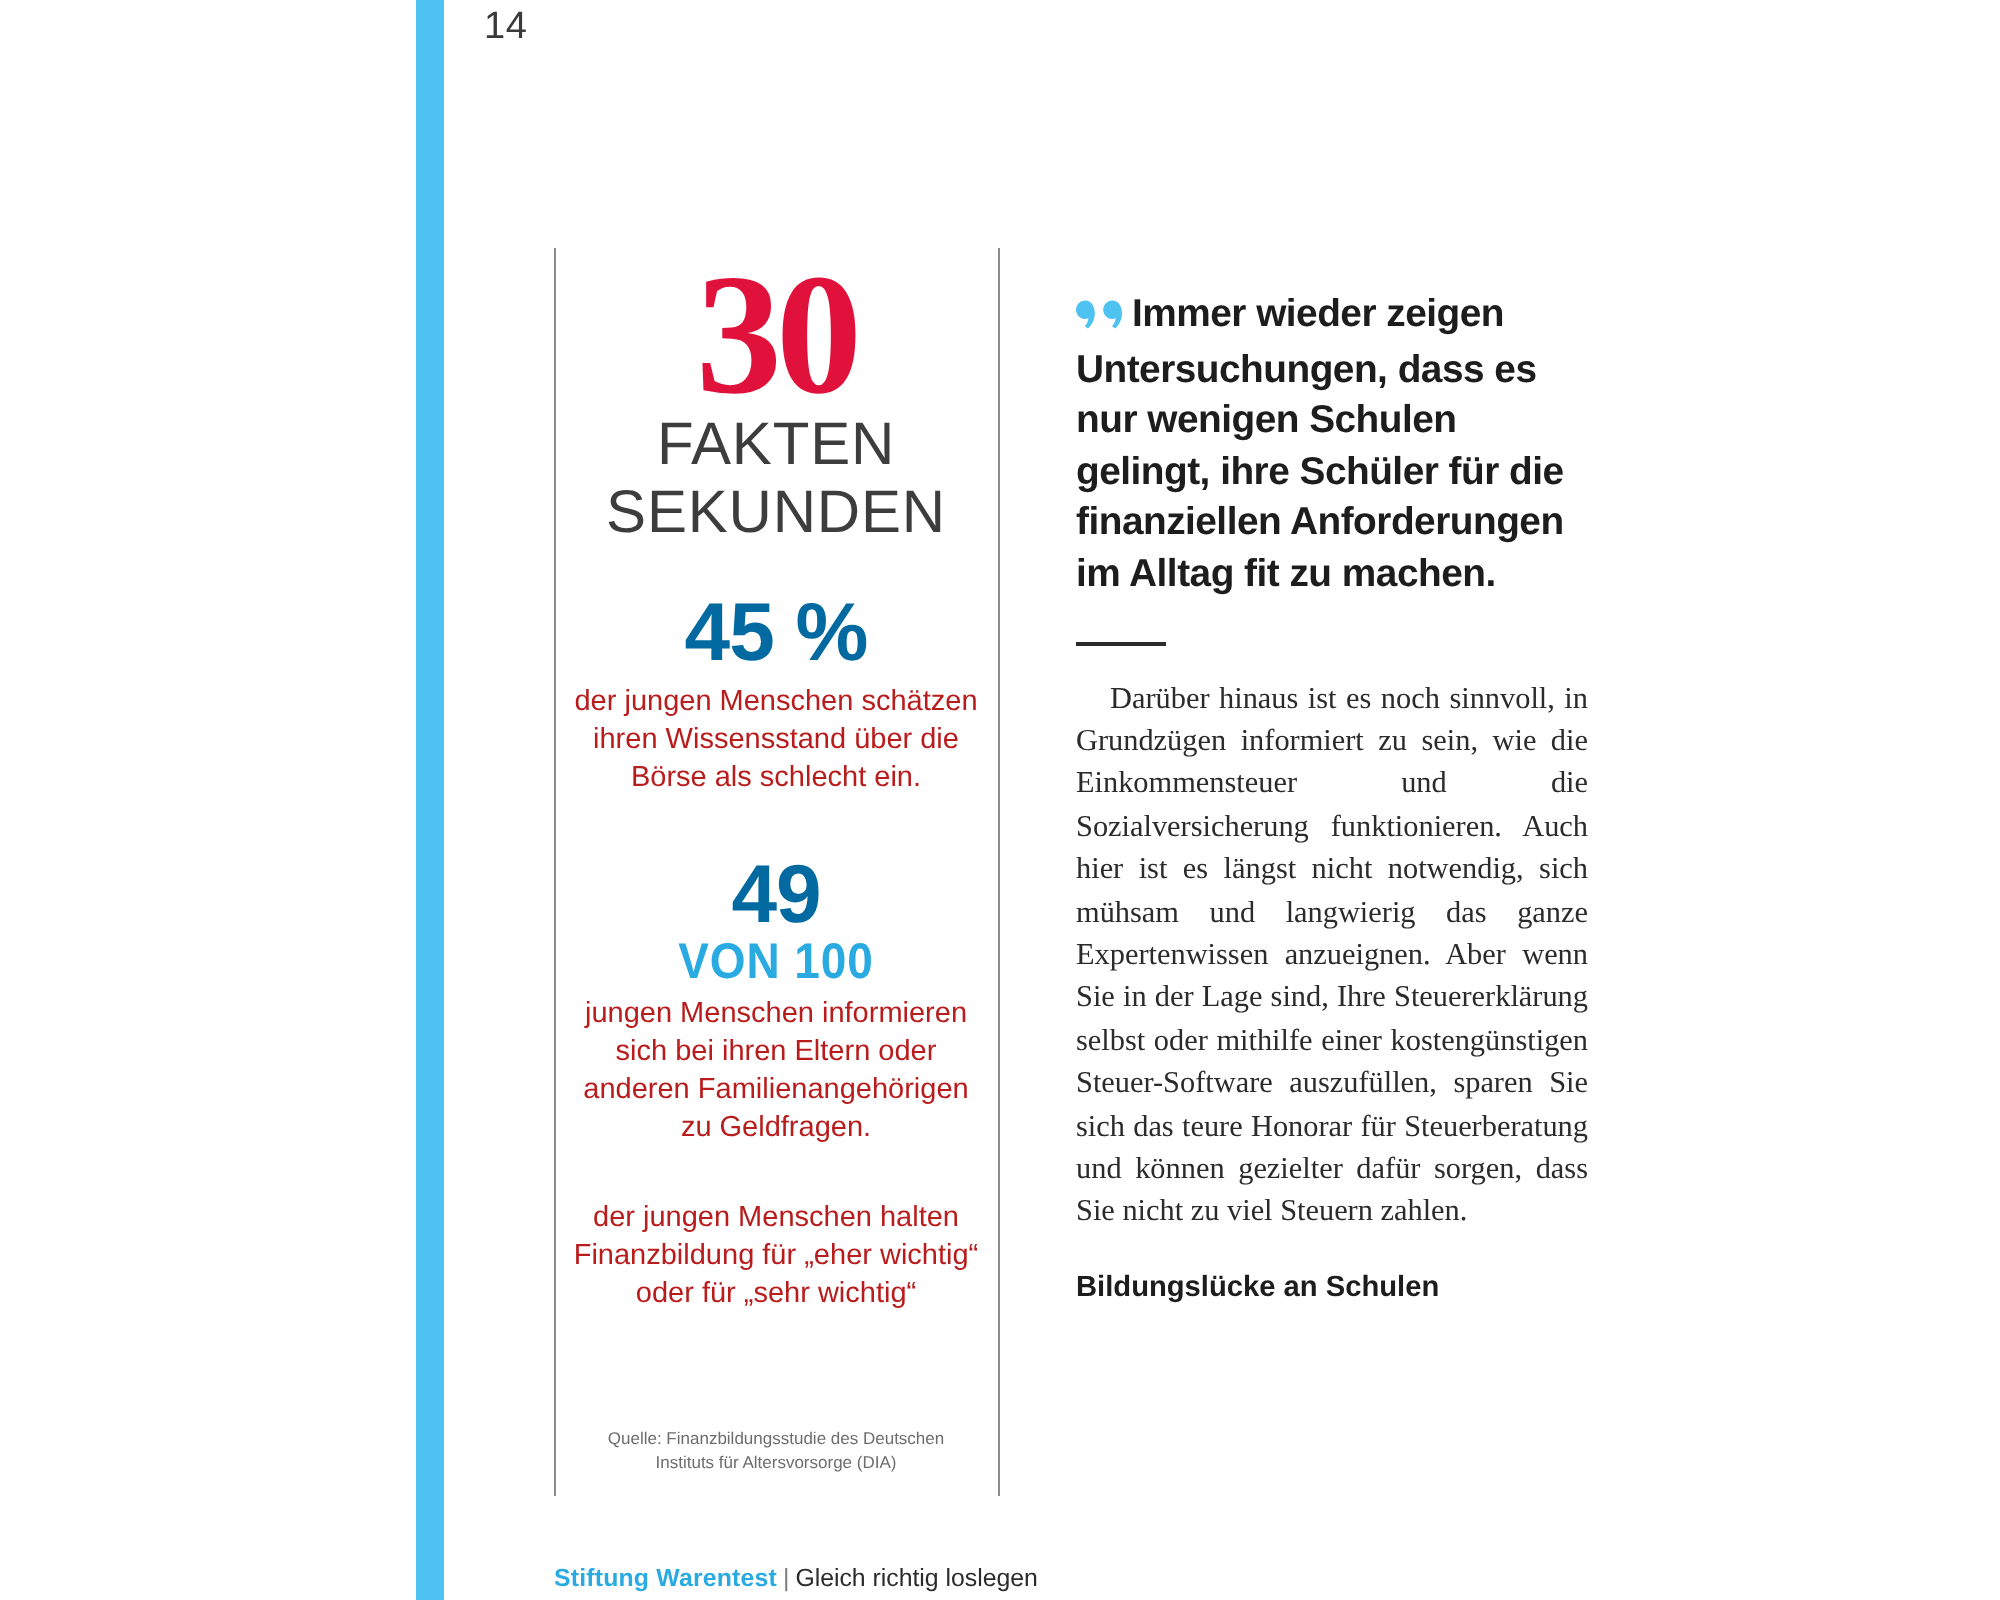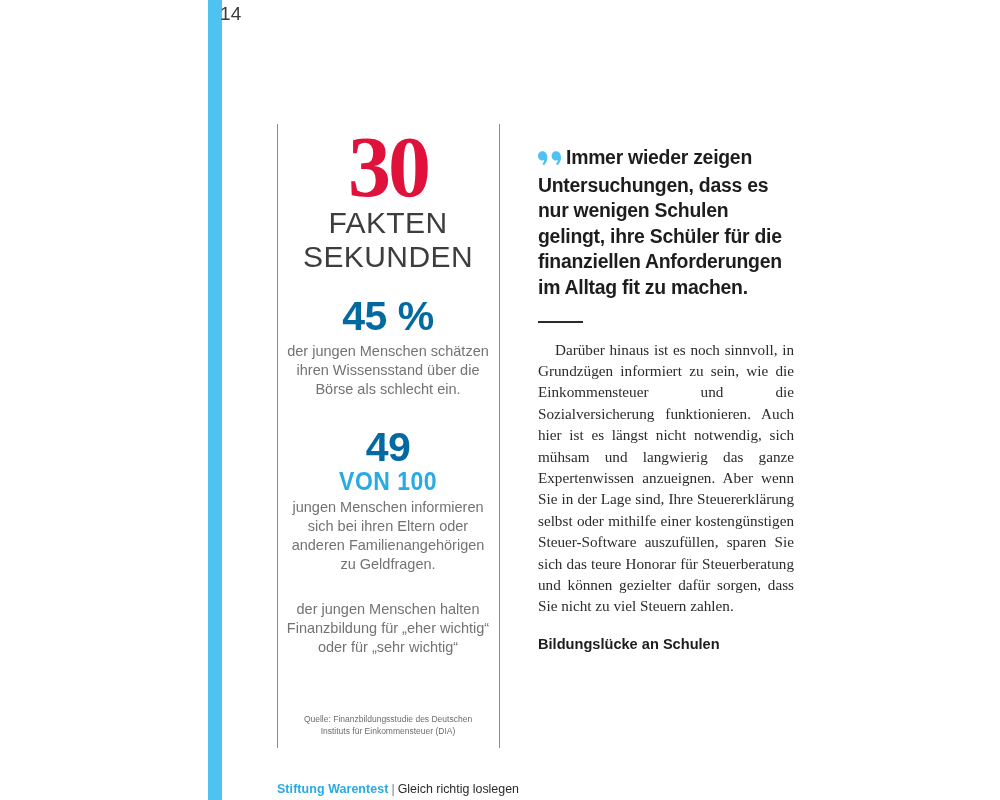--- a/index.html
+++ b/index.html
@@ -22,21 +22,21 @@
     left: 208px;
     top: 0;
     width: 14px;
     height: 800px;
     background: #4ec3f2;
   }
 
   
   #page-number {
     position: absolute;
-    left: 220px;
+    left: 242px;
     top: 0px;
     font-size: 19px;
     color: #3a3a3a;
     letter-spacing: 0.3px;
     line-height: 28px;
     font-family: "Liberation Sans", sans-serif;
   }
 
   
   .vrule {
@@ -91,21 +91,21 @@
   .fact-figure-sub {
     color: #29abe2;
     font-family: "Liberation Sans", sans-serif;
     font-weight: bold;
     font-size: 25px;
     line-height: 25px;
     letter-spacing: 0.5px;
     transform: scaleX(0.92);
   }
   .fact-caption {
-    color: #737373;
+    color: #b91c1c;
     font-family: "Liberation Sans", sans-serif;
     font-size: 14.5px;
     line-height: 19px;
     margin-top: 4px;
   }
   #fact-2 { margin-top: 26px; }
   #fact-3 { margin-top: 26px; }
 
   #facts-source {
     color: #6d6d6d;
@@ -214,21 +214,21 @@
   <div class="fact-block" id="fact-2">
     <div class="fact-figure">49</div>
     <div class="fact-figure-sub">VON 100</div>
     <div class="fact-caption">jungen Menschen informieren sich bei ihren Eltern oder anderen Familienangehörigen zu Geldfragen.</div>
   </div>
 
   <div class="fact-block" id="fact-3">
     <div class="fact-caption">der jungen Menschen halten Finanzbildung für „eher wichtig“ oder für „sehr wichtig“</div>
   </div>
 
-  <div id="facts-source">Quelle: Finanzbildungsstudie des Deutschen Instituts für Einkommensteuer (DIA)</div>
+  <div id="facts-source">Quelle: Finanzbildungsstudie des Deutschen Instituts für Altersvorsorge (DIA)</div>
 </div>
 
 <div id="body-column">
 
 
   <div id="pullquote">
     <span id="quote-mark-icon">
       <svg width="24" height="16" viewBox="0 0 24 16" aria-hidden="true">
         <path d="M4.6 1.2C2.1 1.2 0 3.3 0 5.9c0 2.5 2 4.6 4.5 4.6 0.6 0 1.2-0.1 1.7-0.4
                  -0.2 1.6-0.8 2.9-1.8 4l1.6 1.1c2.2-2 3.4-4.6 3.4-7.6 0-3.8-2-6.4-4.8-6.4z" fill="#4ec3f2"></path>

